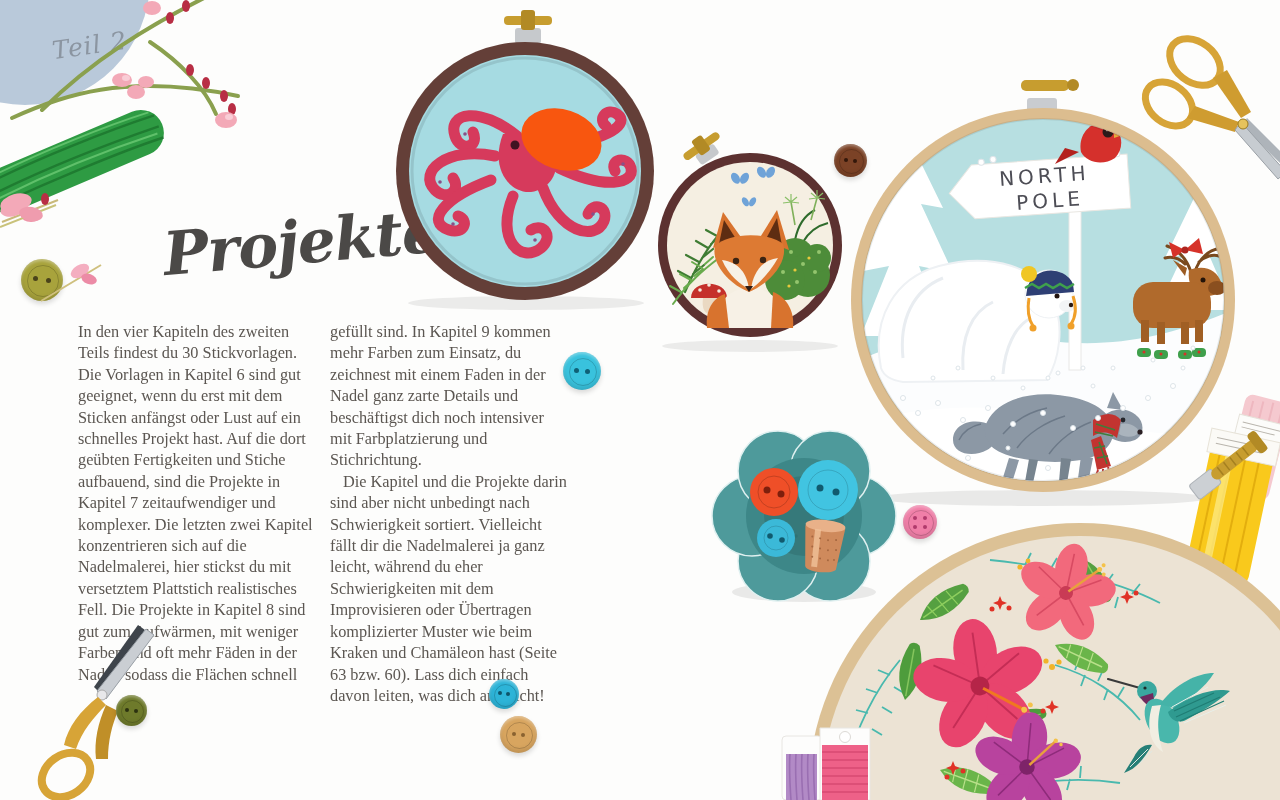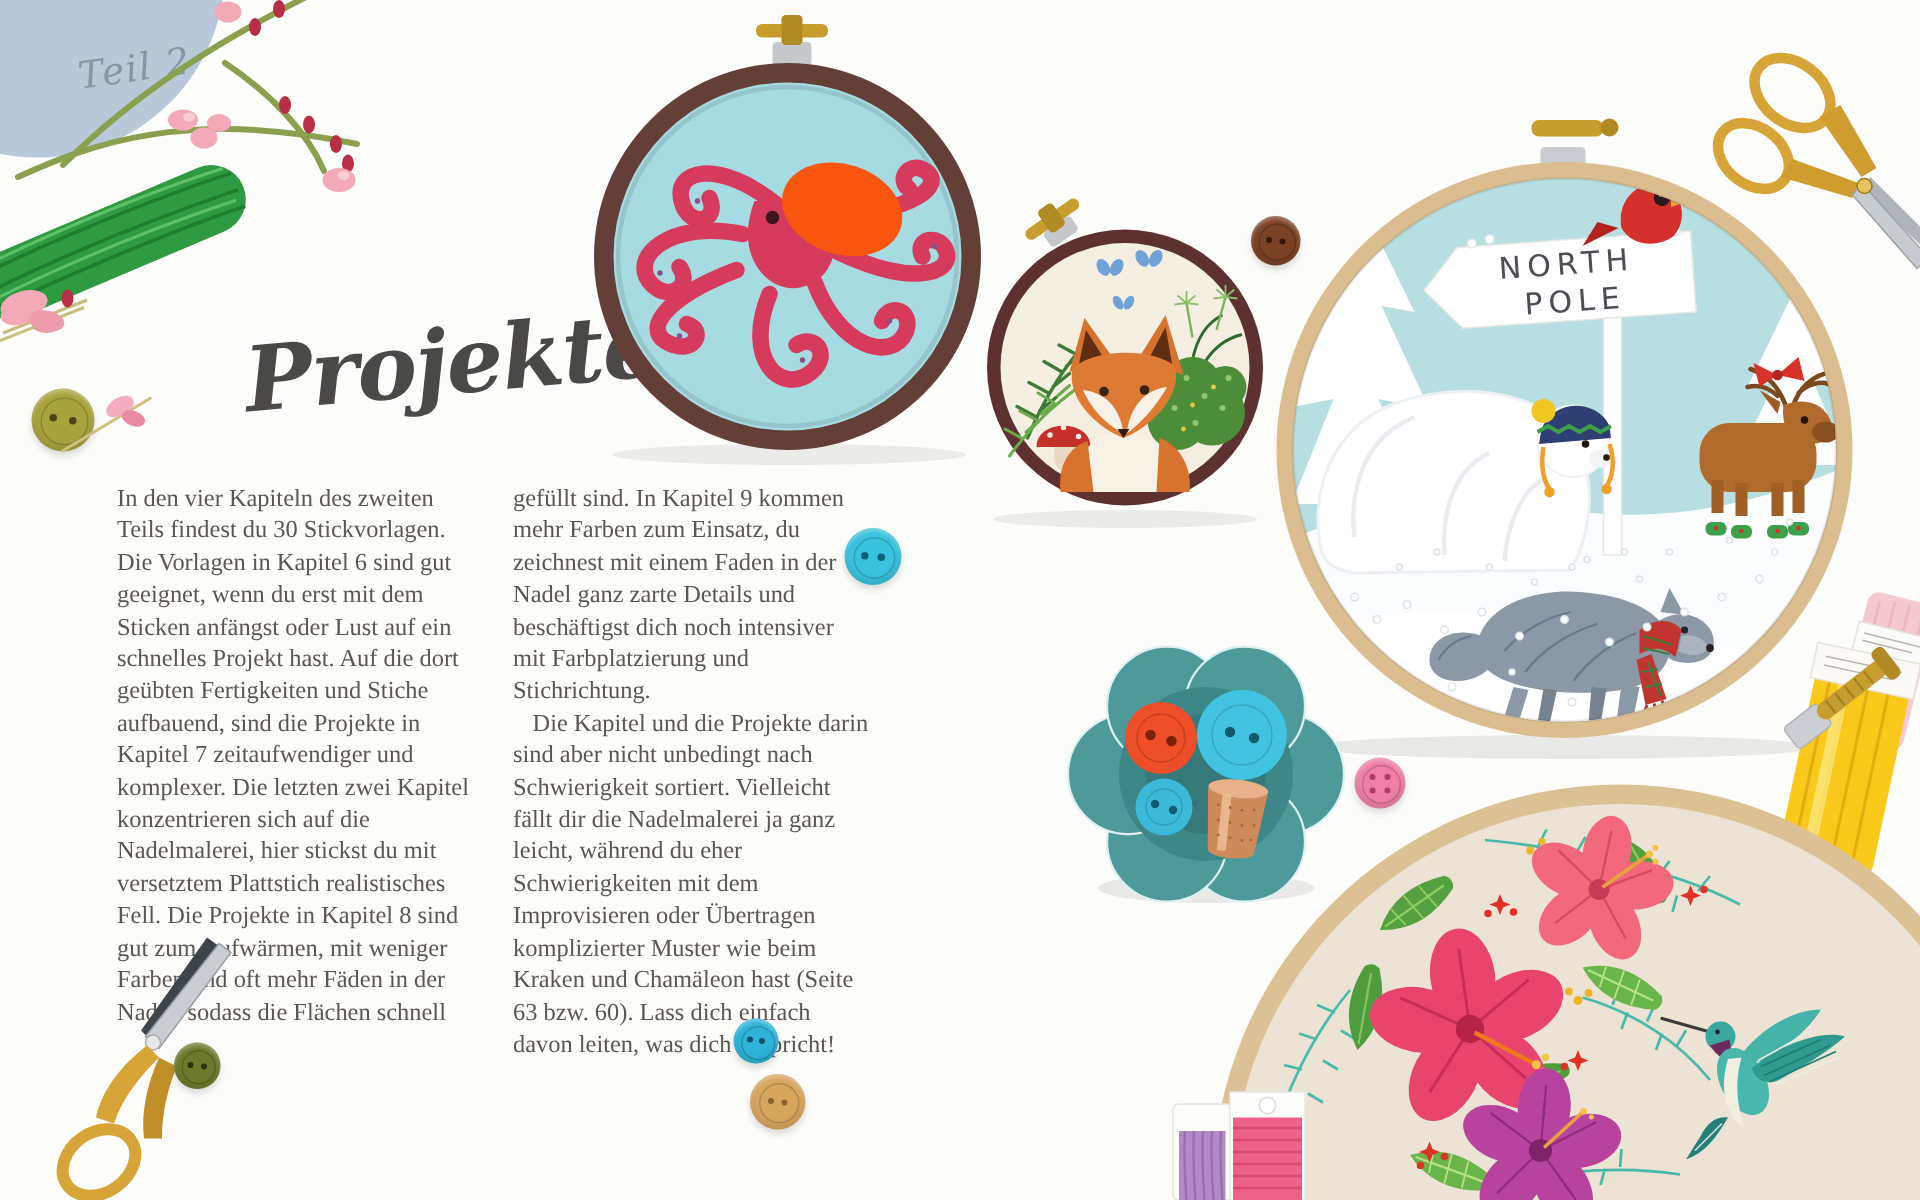--- a/index.html
+++ b/index.html
@@ -14,21 +14,21 @@
         color:#8b95a1;transform:rotate(-8deg);letter-spacing:1px;}
   
   #title{left:163px;top:208px;width:260px;
          font-family:"DejaVu Serif",serif;font-style:italic;font-weight:700;
          font-size:60px;color:#4b4947;transform:rotate(-5deg);letter-spacing:-1px;}
   
   .col{width:237px;font-size:16.3px;line-height:21.4px;color:#5b5651;text-align:left;}
   .col p{margin:0;}
   .col p.indent{text-indent:13px;}
   #col-left{left:78px;top:321px;}
-  #col-right{left:342px;top:321px;font-family:Liberation Serif, serif;}
+  #col-right{left:330px;top:321px;font-family:Liberation Serif, serif;}
   
   .btn{position:absolute;border-radius:50%;box-shadow:0 3px 5px rgba(0,0,0,0.14), inset 0 -3px 5px rgba(0,0,0,0.12), inset 0 2px 3px rgba(255,255,255,0.35);}
   .btn .rim{position:absolute;left:15%;top:15%;width:70%;height:70%;border-radius:50%;
             border:1px solid rgba(0,0,0,0.18);}
   .btn .hole{position:absolute;border-radius:50%;}
   svg{display:block;overflow:visible;}
   .clip svg{overflow:hidden;}
 </style>
 </head>
 <body>

